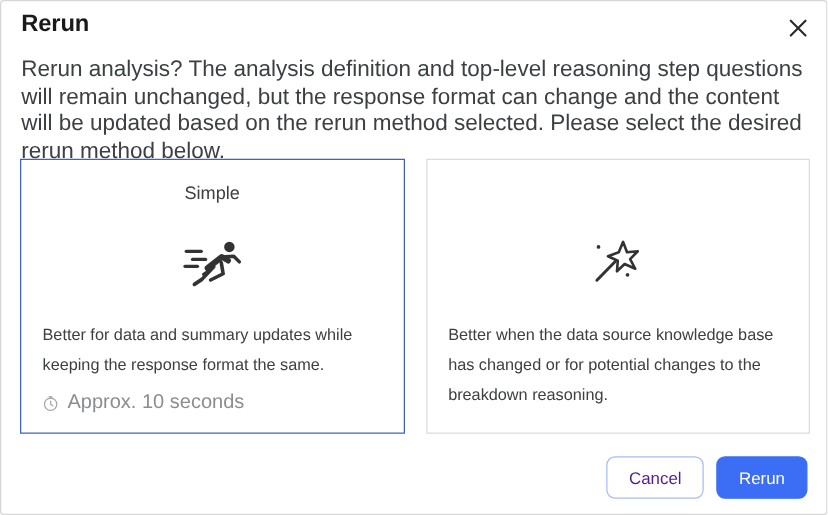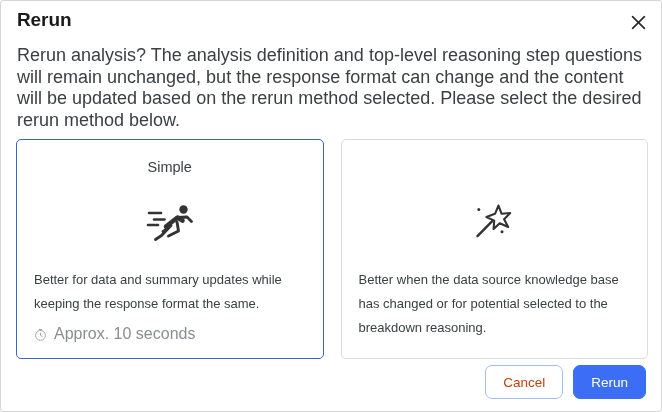--- a/index.html
+++ b/index.html
@@ -80,23 +80,22 @@
     display: flex;
     gap: 17px;
   }
   .option-card {
     box-sizing: border-box;
     position: relative;
     flex: 1 1 0;
     height: 220px;
     background: #ffffff;
     border: 1px solid #dcdcde;
-    border-radius: 5px;
+    border-radius: 0;
     cursor: pointer;
-    margin-top: 12px;
   }
   .option-card.selected {
     border: 1.6px solid #3b62c4;
   }
   .option-title {
     position: absolute;
     left: 0;
     right: 0;
     top: 19px;
     text-align: center;
@@ -153,21 +152,21 @@
     cursor: pointer;
     padding: 0 17px;
     display: inline-flex;
     align-items: center;
     justify-content: center;
     white-space: nowrap;
   }
   .btn-secondary {
     background: #ffffff;
     border: 1px solid #a7bdf7;
-    color: #c2410c;
+    color: #4c1d95;
   }
   .btn-primary {
     background: #3b6ef5;
     border: 1px solid #3b6ef5;
     color: #ffffff;
   }
 </style>
 </head>
 <body>
 
@@ -229,21 +228,21 @@
         <svg width="46" height="44" viewBox="0 0 46 44" fill="none">
 
           <path d="M27.5 5.5 L30.6 13.8 L39.2 13.0 L33.1 19.3 L37.2 27.0 L28.7 23.2 L22.6 29.0 L23.2 20.6 L15.4 17.0 L24.0 13.8 Z" stroke="#333333" stroke-width="2.1" stroke-linejoin="round" fill="none"></path>
 
           <path d="M21.2 21.2 L6.5 36.2" stroke="#333333" stroke-width="2.4" stroke-linecap="round"></path>
 
           <circle cx="7.8" cy="9.5" r="1.5" fill="#333333"></circle>
           <circle cx="31.0" cy="31.8" r="1.5" fill="#333333"></circle>
         </svg>
       </div>
-      <div class="option-desc">Better when the data source knowledge base has changed or for potential selected to the breakdown reasoning.</div>
+      <div class="option-desc">Better when the data source knowledge base has changed or for potential changes to the breakdown reasoning.</div>
     </div>
 
   </div>
 
   <div class="dialog-footer">
     <button class="btn btn-secondary">Cancel</button>
     <button class="btn btn-primary">Rerun</button>
   </div>
 
 </div>

